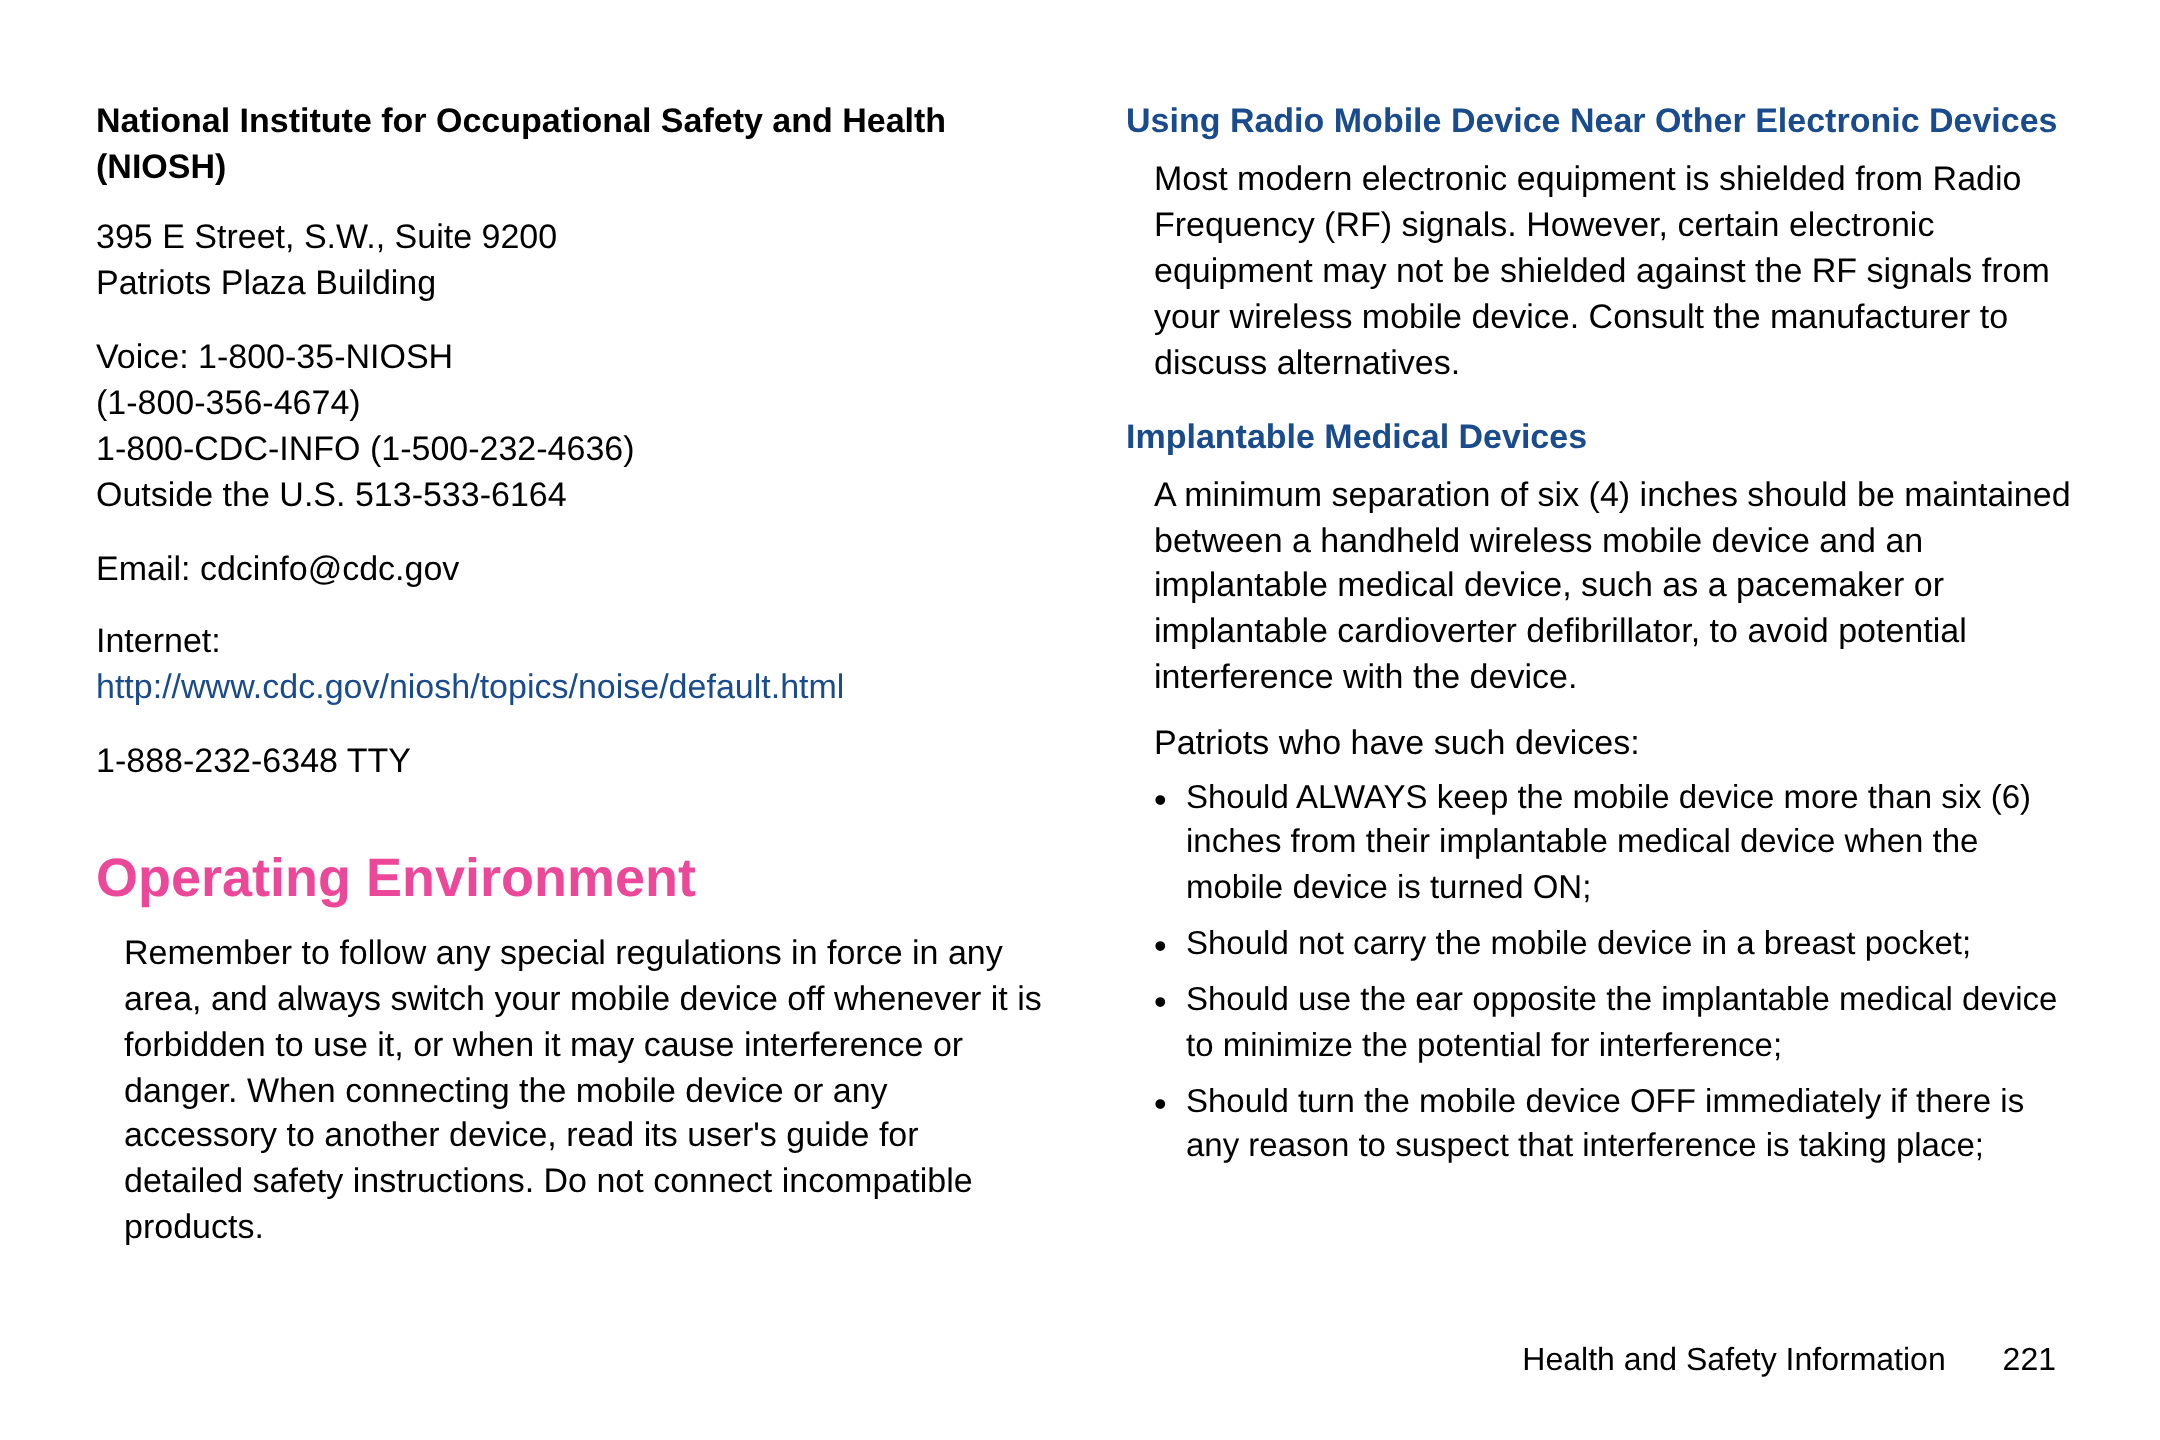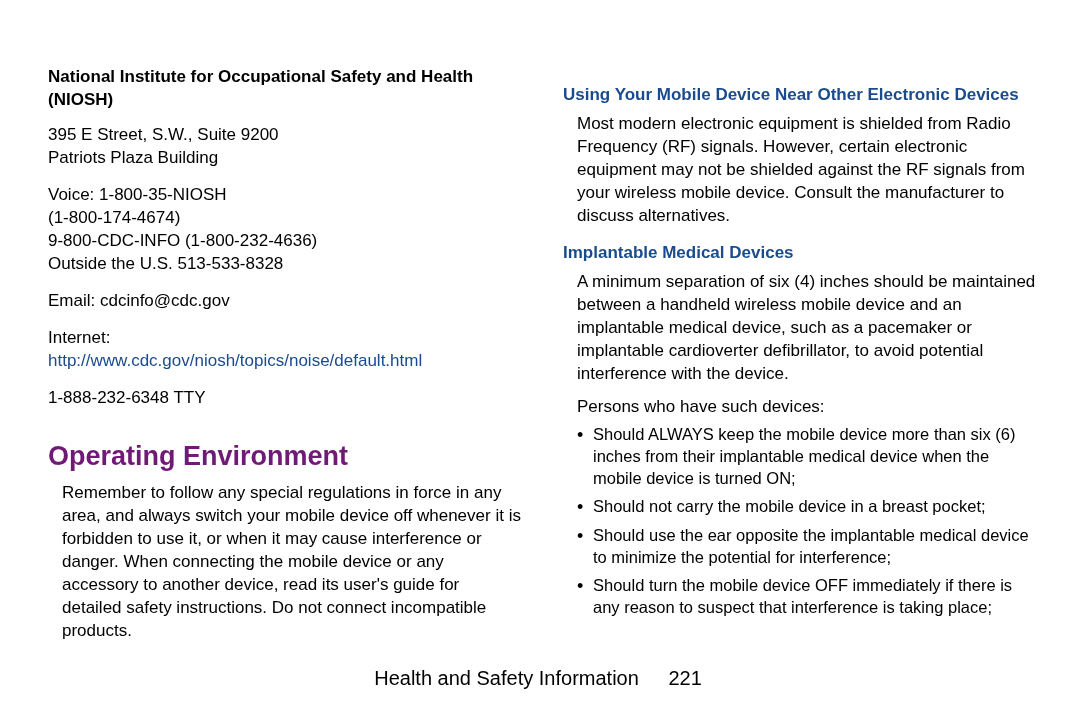--- a/index.html
+++ b/index.html
@@ -1,15 +1,15 @@
 <!DOCTYPE html>
 <html><head>
   <meta charset="utf-8">
   <style>
-    * { margin: 0; padding: 0; box-sizing: border-box; align-items: center; }
+    * { margin: 0; padding: 0; box-sizing: border-box; }
     body {
       width: 1080px;
       height: 720px;
       background: #fff;
       font-family: Arial, Helvetica, sans-serif;
       color: #000;
       padding: 50px 42px 30px 48px;
       display: flex;
       flex-direction: column;
     }
@@ -26,21 +26,21 @@
     .org-name {
       font-weight: bold;
       font-size: 17px;
       margin-bottom: 12px;
     }
     .block { margin-bottom: 14px; }
     .link {
       color: #1a4b8c;
     }
     h1.section {
-      color: #701a75;
+      color: #ec4899;
       font-size: 27px;
       font-weight: bold;
       margin-top: 28px;
       margin-bottom: 8px;
     }
     h2.subsection {
       color: #1a4b8c;
       font-size: 17px;
       font-weight: bold;
       margin-bottom: 6px;
@@ -59,67 +59,67 @@
     }
     ul.bullets li::before {
       content: "•";
       position: absolute;
       left: 0;
       top: 0;
       font-size: 18px;
     }
     .footer {
       text-align: right;
-      font-size: 20px;
+      font-size: 16px;
       padding-right: 10px;
       margin-top: 8px;
     }
     .page-num { margin-left: 24px; }
   </style>
 </head>
 <body>
 
 <div class="columns">
   <div class="col">
     <div class="org-name">National Institute for Occupational Safety and Health (NIOSH)</div>
 
     <div class="block">
       <div>395 E Street, S.W., Suite 9200</div>
       <div>Patriots Plaza Building</div>
     </div>
 
     <div class="block">
       <div>Voice: 1-800-35-NIOSH</div>
-      <div>(1-800-174-4674)</div>
-      <div>9-800-CDC-INFO (1-800-232-4636)</div>
-      <div>Outside the U.S. 513-533-8328</div>
+      <div>(1-800-356-4674)</div>
+      <div>1-800-CDC-INFO (1-500-232-4636)</div>
+      <div>Outside the U.S. 513-533-6164</div>
     </div>
 
     <div class="block">
       <div>Email: cdcinfo@cdc.gov</div>
     </div>
 
     <div class="block">
       <div>Internet:</div>
       <a class="link">http://www.cdc.gov/niosh/topics/noise/default.html</a>
     </div>
 
     <div class="block">1-888-232-6348 TTY</div>
 
     <h1 class="section">Operating Environment</h1>
     <div class="indent">Remember to follow any special regulations in force in any area, and always switch your mobile device off whenever it is forbidden to use it, or when it may cause interference or danger. When connecting the mobile device or any accessory to another device, read its user's guide for detailed safety instructions. Do not connect incompatible products.</div>
   </div>
 
   <div class="col">
-    <h2 class="subsection">Using Your Mobile Device Near Other Electronic Devices</h2>
+    <h2 class="subsection">Using Radio Mobile Device Near Other Electronic Devices</h2>
     <div class="indent block">Most modern electronic equipment is shielded from Radio Frequency (RF) signals. However, certain electronic equipment may not be shielded against the RF signals from your wireless mobile device. Consult the manufacturer to discuss alternatives.</div>
 
     <h2 class="subsection">Implantable Medical Devices</h2>
     <div class="indent">A minimum separation of six (4) inches should be maintained between a handheld wireless mobile device and an implantable medical device, such as a pacemaker or implantable cardioverter defibrillator, to avoid potential interference with the device.</div>
-    <div class="indent" style="margin-top:10px">Persons who have such devices:</div>
+    <div class="indent" style="margin-top:10px">Patriots who have such devices:</div>
     <ul class="bullets">
       <li>Should ALWAYS keep the mobile device more than six (6) inches from their implantable medical device when the mobile device is turned ON;</li>
       <li>Should not carry the mobile device in a breast pocket;</li>
       <li>Should use the ear opposite the implantable medical device to minimize the potential for interference;</li>
       <li>Should turn the mobile device OFF immediately if there is any reason to suspect that interference is taking place;</li>
     </ul>
   </div>
 </div>
 
 <div class="footer">

